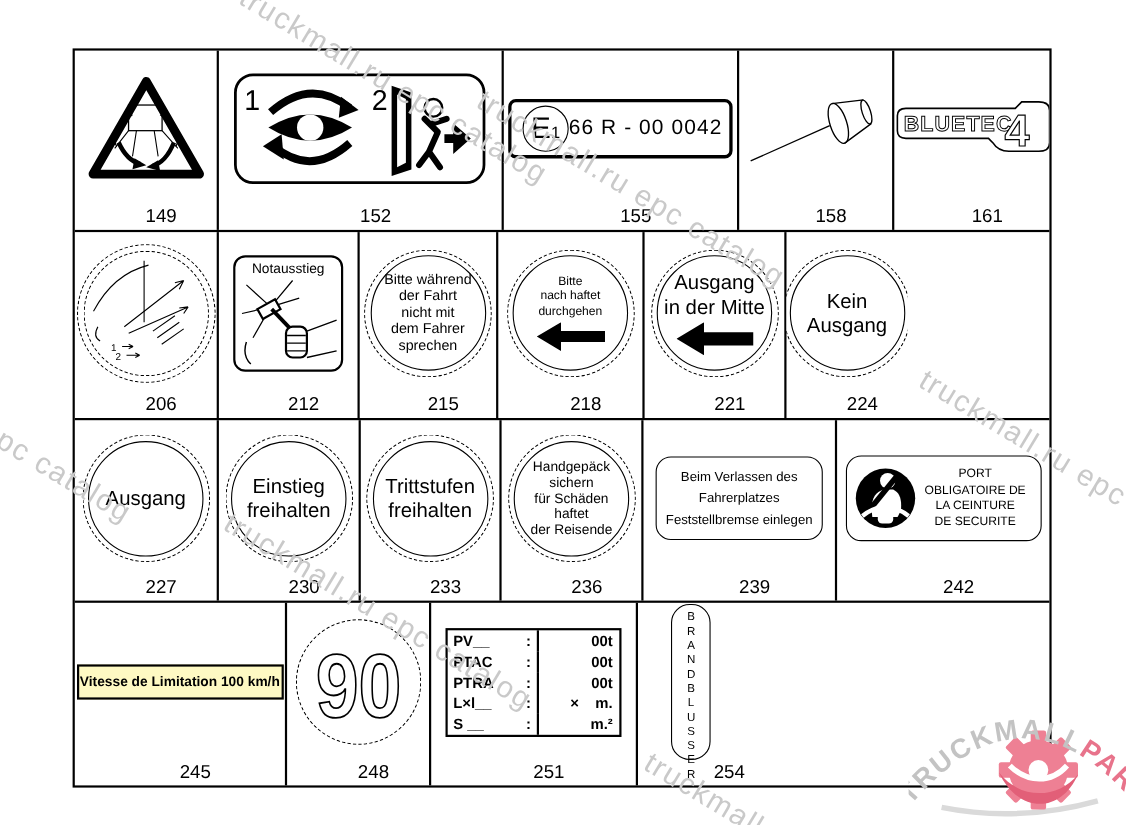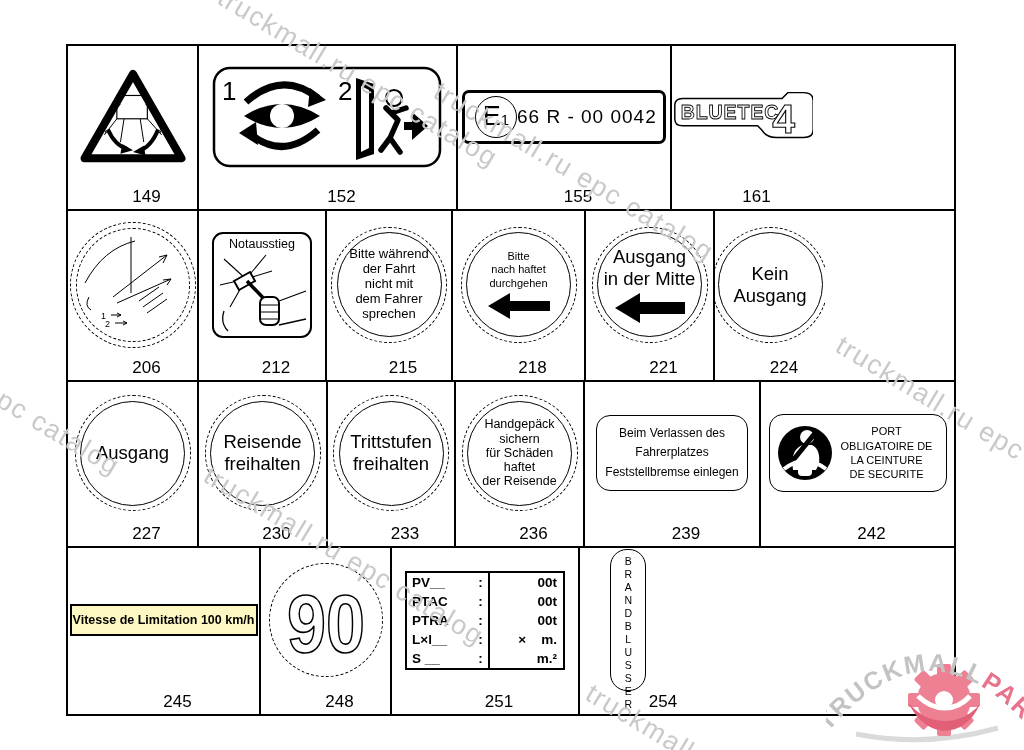--- a/index.html
+++ b/index.html
@@ -123,20 +123,33 @@
           <div class="ecircle">
             <span class="emark">E</span>
             <span class="esub">1</span>
           </div>
           <div class="eapproval">66 R - 00 0042</div>
         </div>
       </div>
       <div class="num">155</div>
     </div>
 
+    <div class="cell" style="width:141px">
+      <div class="content">
+        <svg width="130" height="104" viewBox="0 0 130 110">
+          <line x1="2" y1="86" x2="78" y2="52" stroke="#000" stroke-width="1.3"></line>
+          <g transform="rotate(-18 92 48)">
+            <ellipse cx="86" cy="48" rx="8" ry="20" fill="#fff" stroke="#000" stroke-width="1.3"></ellipse>
+            <path d="M86,28 L116,34 M86,68 L116,58" stroke="#000" stroke-width="1.3" fill="none"></path>
+            <ellipse cx="115" cy="46" rx="4" ry="12" fill="#fff" stroke="#000" stroke-width="1.3"></ellipse>
+          </g>
+        </svg>
+      </div>
+      <div class="num">158</div>
+    </div>
 
     <div class="cell" style="width:141px">
       <div class="content">
         <svg width="152" height="62" viewBox="0 0 156 62">
           <path d="M16,12 H118 L124,6 H140 Q150,6 150,14 V44 Q150,52 140,52 H112 Q102,52 97,44 L93,40 H16 Q8,40 8,33 V19 Q8,12 16,12 Z" fill="#fff" stroke="#000" stroke-width="1.5"></path>
           <text x="14" y="33" font-size="20" font-weight="bold" letter-spacing="1" fill="#fff" stroke="#000" stroke-width="0.9">BLUETEC</text>
           <text x="108" y="47" font-size="42" font-weight="bold" fill="#fff" stroke="#000" stroke-width="1.1">4</text>
         </svg>
       </div>
       <div class="num">161</div>
@@ -251,21 +264,21 @@
           </div>
         </div>
       </div>
       <div class="num">227</div>
     </div>
 
     <div class="cell" style="width:129px">
       <div class="content">
         <div class="tc-outer">
           <div class="tc-inner lg">
-            <div>Reisende</div>
+            <div>Einstieg</div>
             <div>freihalten</div>
           </div>
         </div>
       </div>
       <div class="num">230</div>
     </div>
 
     <div class="cell" style="width:128px">
       <div class="content">
         <div class="tc-outer">

